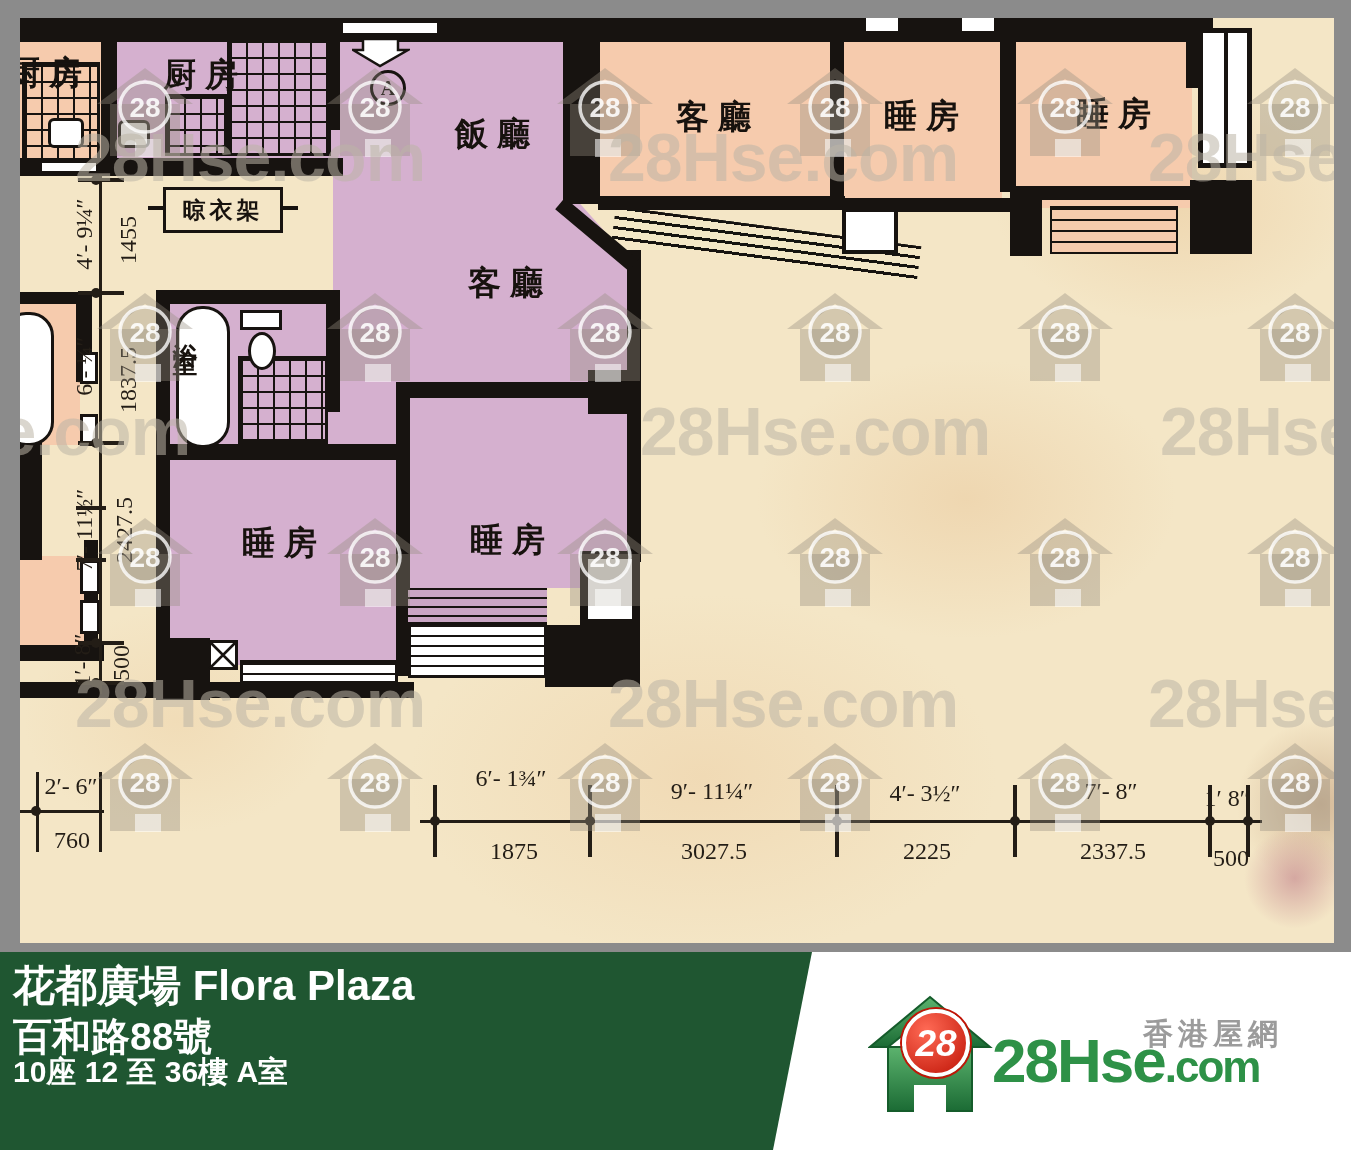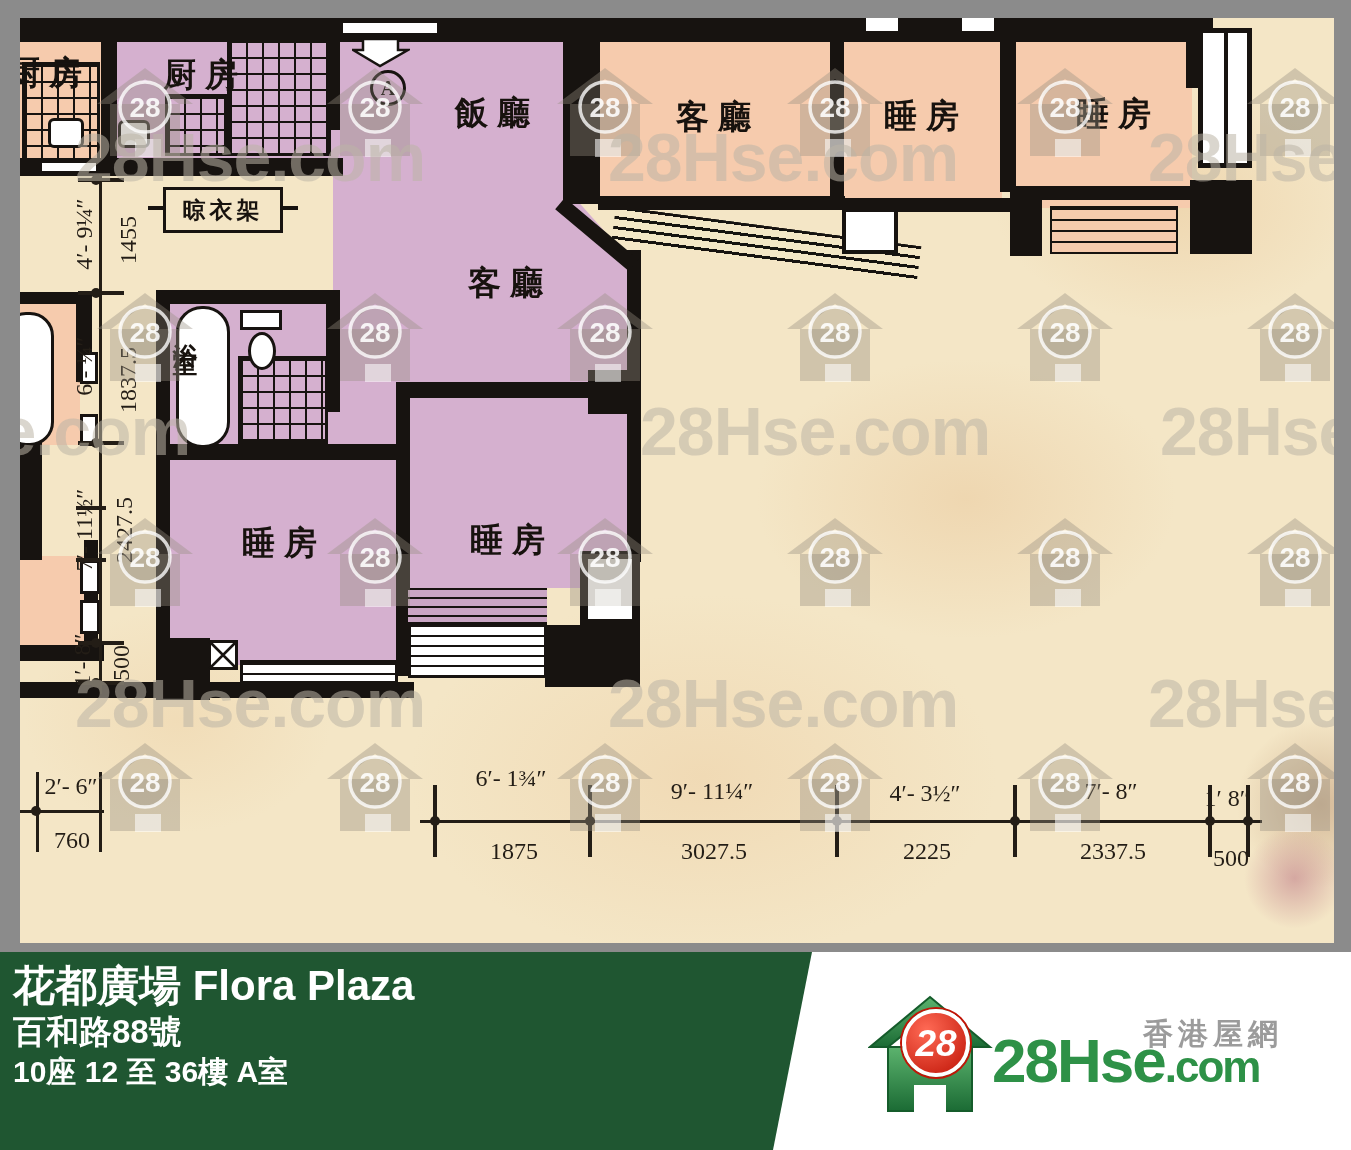--- a/index.html
+++ b/index.html
@@ -51,21 +51,21 @@
   .wm-text{position:absolute;font:800 68px "Liberation Sans",sans-serif;
       color:rgba(188,180,166,.55);letter-spacing:-1px;white-space:nowrap;}
   
   .frame{background:#8b8b8b;z-index:60;}
   
   #banner{left:0;top:952px;width:1351px;height:198px;background:#1f5631;z-index:70;}
   #banner-white{position:absolute;left:755px;top:0;width:596px;height:198px;background:#fff;
       clip-path:polygon(57px 0,596px 0,596px 198px,18px 198px);}
   .bt{position:absolute;color:#fff;white-space:nowrap;font-family:"Liberation Sans",sans-serif;}
   #bt-title{left:13px;top:6px;font-size:42px;font-weight:bold;}
-  #bt-addr{left:13px;top:58px;font-size:33px;font-weight:bold;}
+  #bt-addr{left:13px;top:58px;font-size:39px;font-weight:bold;}
   #bt-unit{left:13px;top:100px;font-size:30px;font-weight:bold;}
   #bt-area{left:13px;top:140px;font-size:28px;font-weight:bold;}
   #logo-house{position:absolute;left:113px;top:43px;}
   #logo-type{position:absolute;left:237px;top:78px;display:flex;align-items:baseline;
       color:#2e9147;font-weight:800;letter-spacing:-2px;}
   #logo-main{font-size:62px;line-height:1;}
   #logo-suffix{font-size:44px;line-height:1;}
   #logo-tagline{position:absolute;left:388px;top:46px;font-size:30px;color:#9b9b9b;
       letter-spacing:5px;font-weight:bold;white-space:nowrap;margin-top:16px;}
 </style>
@@ -196,21 +196,21 @@
     <span>A</span>
   </div>
 
   <svg class="abs" style="left:208px;top:640px;z-index:6;" width="30" height="30" viewBox="0 0 30 30">
     <rect x="1.5" y="1.5" width="27" height="27" fill="#fff" stroke="#171310" stroke-width="3"></rect>
     <path d="M1.5 1.5 L28.5 28.5 M28.5 1.5 L1.5 28.5" stroke="#171310" stroke-width="2.5"></path>
   </svg>
 
   <div class="abs rl" style="left:205px;top:75px;">厨房</div>
   <div class="abs rl" style="left:49px;top:73px;">厨房</div>
-  <div class="abs rl" style="left:497px;top:113px;">飯廳</div>
+  <div class="abs rl" style="left:497px;top:134px;">飯廳</div>
   <div class="abs rl" style="left:510px;top:283px;">客廳</div>
   <div class="abs rl rl-v" style="left:185px;top:330px;">浴室</div>
   <div class="abs rl rl-s" style="left:223px;top:210px;">晾衣架</div>
   <div class="abs rl" style="left:284px;top:543px;">睡房</div>
   <div class="abs rl" style="left:512px;top:540px;">睡房</div>
   <div class="abs rl" style="left:718px;top:117px;">客廳</div>
   <div class="abs rl" style="left:926px;top:116px;">睡房</div>
   <div class="abs rl" style="left:1118px;top:114px;">睡房</div>
 
   <div class="abs dim dimv" style="left:84px;top:234px;">4′- 9¼″</div>

